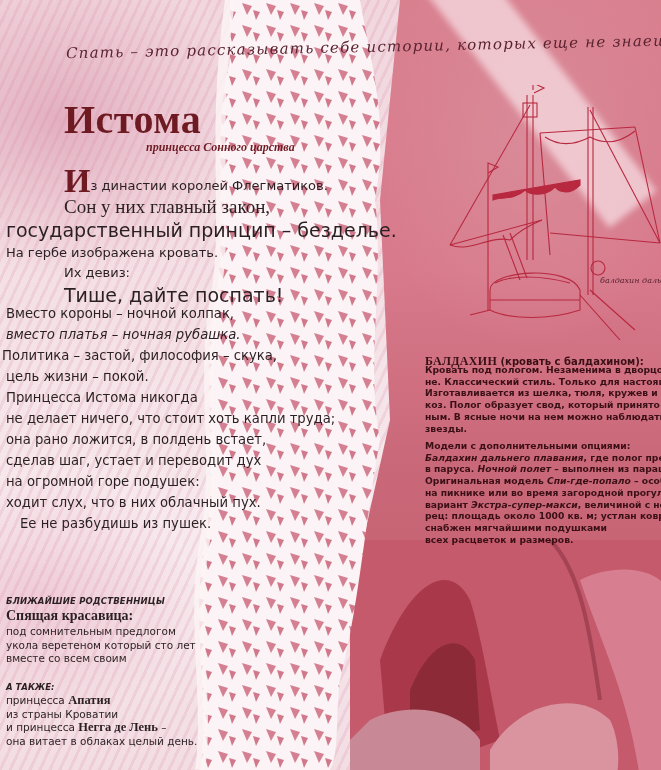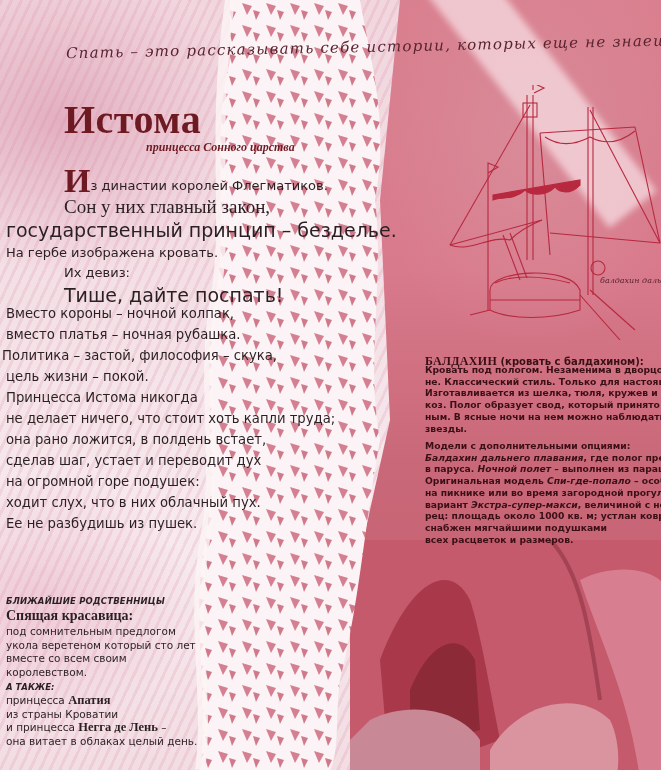--- a/index.html
+++ b/index.html
@@ -98,39 +98,38 @@
     <div class="pl sm" style="left:64px; top:164px;">
       <span class="dropcap">И</span><span>з династии королей Флегматиков.</span>
     </div>
     <div class="pl lg" style="left:64px; top:196px;font-family:Liberation Serif, serif;">Сон у них главный закон,</div>
     <div class="pl lg" style="left:6px; top:219px;">государственный принцип – безделье.</div>
     <div class="pl sm" style="left:6px; top:245px;">На гербе изображена кровать.</div>
     <div class="pl sm" style="left:64px; top:265px;">Их девиз:</div>
     <div class="pl lg" style="left:64px; top:284px;">Тише, дайте поспать!</div>
 
     <div class="pl body13" style="left:6px; top:306px;">Вместо короны – ночной колпак,</div>
-    <div class="pl body13" style="left:6px; top:327px;">вместо платья – ночная рубашка.</div>
+    <div class="pl body13" style="left:6px; top:327px;font-style:italic;">вместо платья – ночная рубашка.</div>
     <div class="pl body13" style="left:2px; top:348px;">Политика – застой, философия – скука,</div>
     <div class="pl body13" style="left:6px; top:369px;">цель жизни – покой.</div>
     <div class="pl body13" style="left:6px; top:390px;">Принцесса Истома никогда</div>
     <div class="pl body13" style="left:6px; top:411px;">не делает ничего, что стоит хоть капли труда;</div>
     <div class="pl body13" style="left:6px; top:432px;">она рано ложится, в полдень встает,</div>
     <div class="pl body13" style="left:6px; top:453px;">сделав шаг, устает и переводит дух</div>
     <div class="pl body13" style="left:6px; top:474px;">на огромной горе подушек:</div>
     <div class="pl body13" style="left:6px; top:495px;">ходит слух, что в них облачный пух.</div>
-    <div class="pl body13" style="left:6px; top:516px;text-align:center;">Ее не разбудишь из пушек.</div>
+    <div class="pl body13" style="left:20px; top:516px;text-align:center;">Ее не разбудишь из пушек.</div>
   </div>
 
   <div class="rel-head">БЛИЖАЙШИЕ РОДСТВЕННИЦЫ</div>
   <div class="rel-name">Спящая красавица:</div>
   <div class="rel-text">
     <div>под сомнительным предлогом</div>
     <div>укола веретеном который сто лет</div>
     <div>вместе со всем своим</div>
-    <div>королевством.</div>
   </div>
 
   <div class="also-head">А ТАКЖЕ:</div>
   <div class="also-text">
     <div><span>принцесса </span><span class="serifname">Апатия</span></div>
     <div>из страны Кроватии</div>
     <div><span>и принцесса </span><span class="serifname">Негга де Лень</span><span> –</span></div>
     <div>она витает в облаках целый день.</div>
   </div>
 

